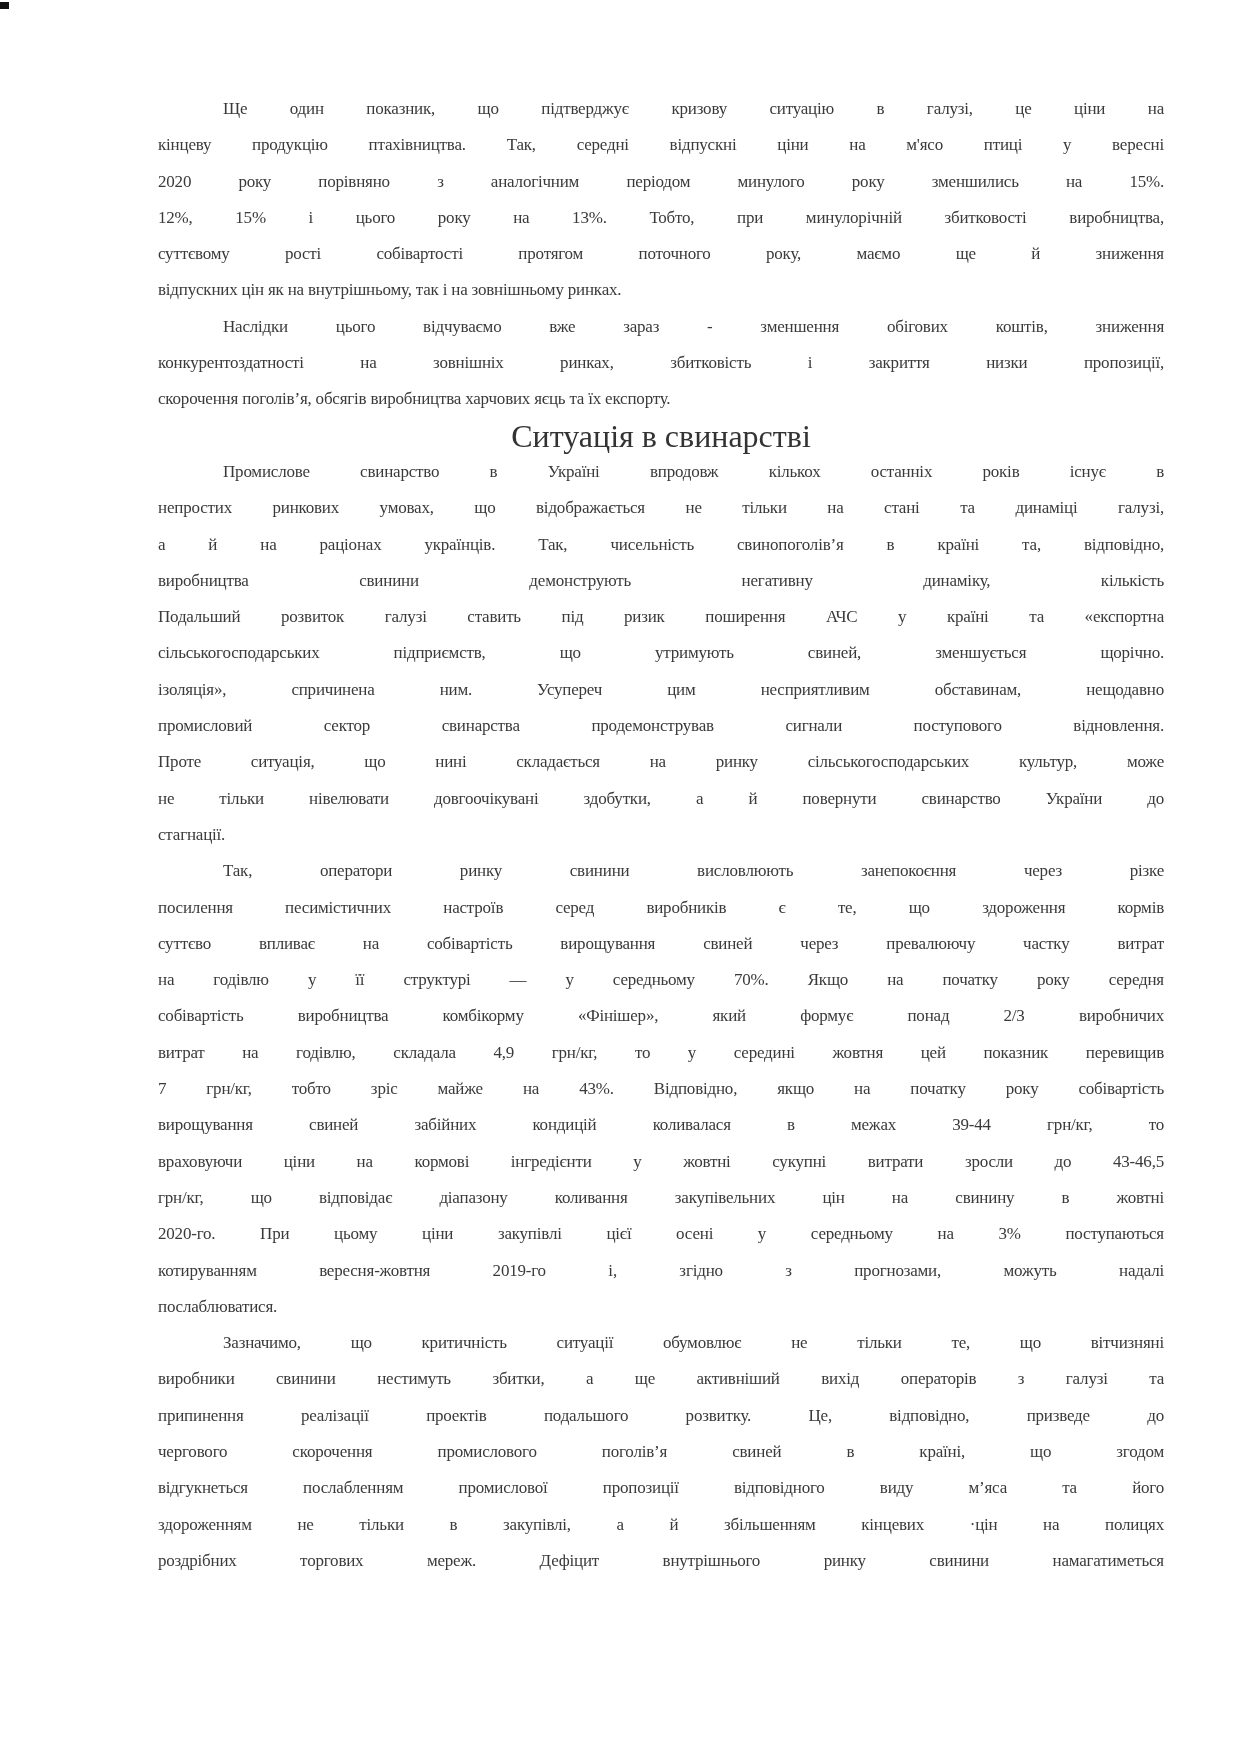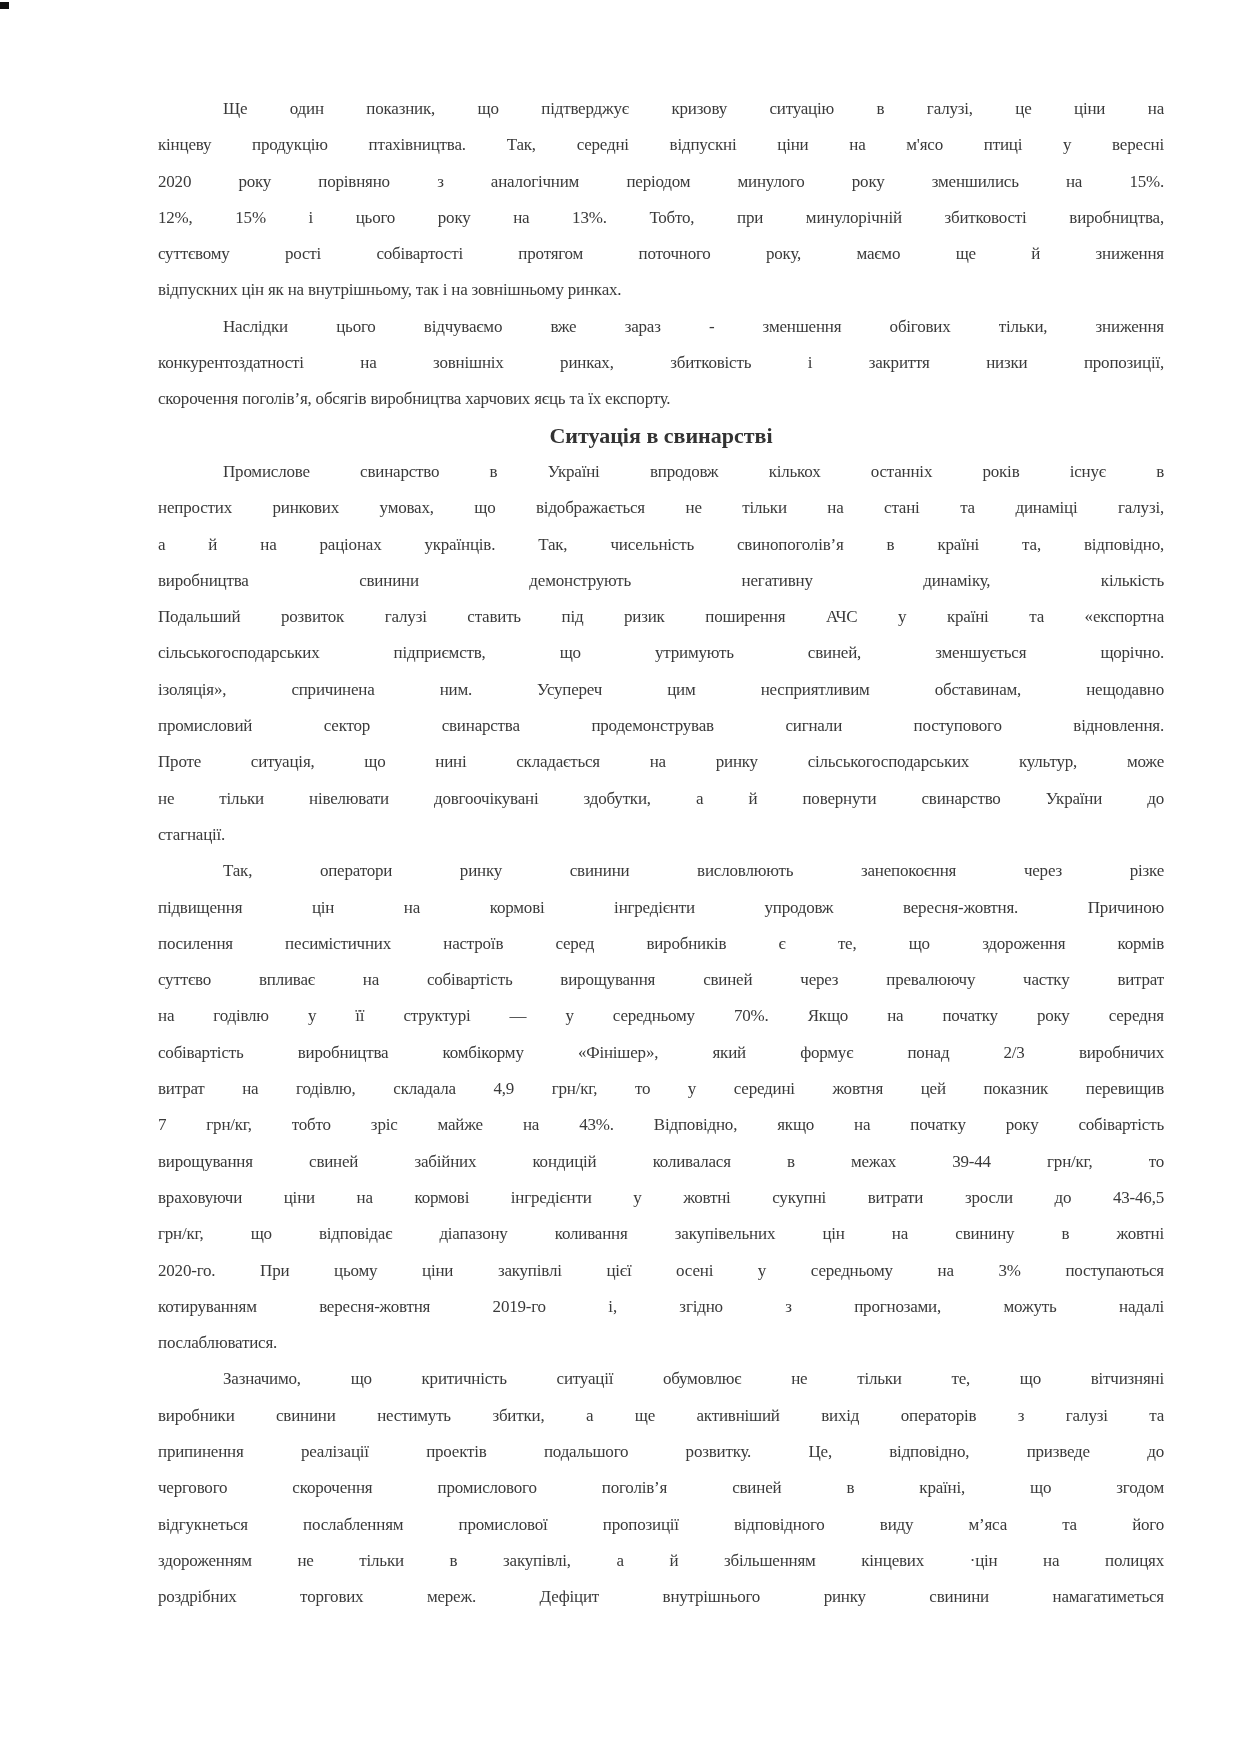--- a/index.html
+++ b/index.html
@@ -11,61 +11,60 @@
   .page { position: absolute; left: 158px; top: 91px; width: 1006px; }
   .line {
     display: block; height: 36.3px; line-height: 36px; font-size: 17px;
     white-space: nowrap; text-align: justify; text-align-last: justify;
     transform-origin: left center; letter-spacing: -0.2px; word-spacing: 0px;
   }
   .line.last { text-align-last: left; }
   .line.indent { padding-left: 65px; width: 941px; }
   .line.full { width: 1006px; }
   .heading {
-    display: block; height: 36.3px; line-height: 36px; font-size: 22px; font-weight: bold;
+    display: block; height: 36.3px; line-height: 36px; font-size: 32px; font-weight: normal;
     text-align: center; width: 1006px; color: #333;
   }
   .para { display: block; }
 </style>
 </head>
 <body>
 
 <div class="corner-mark"></div>
 
 <div class="page" id="page">
     <div class="para">
       <span class="line indent">Ще один показник, що підтверджує кризову ситуацію в галузі, це ціни на</span>
       <span class="line full">кінцеву продукцію птахівництва. Так, середні відпускні ціни на м'ясо птиці у вересні</span>
       <span class="line full">2020 року порівняно з аналогічним періодом минулого року зменшились на 15%.</span>
       <span class="line full">12%, 15% і цього року на 13%. Тобто, при минулорічній збитковості виробництва,</span>
       <span class="line full">суттєвому рості собівартості протягом поточного року, маємо ще й зниження</span>
       <span class="line full last">відпускних цін як на внутрішньому, так і на зовнішньому ринках.</span>
     </div>
     <div class="para">
-      <span class="line indent">Наслідки цього відчуваємо вже зараз - зменшення обігових тільки, зниження</span>
+      <span class="line indent">Наслідки цього відчуваємо вже зараз - зменшення обігових коштів, зниження</span>
       <span class="line full">конкурентоздатності на зовнішніх ринках, збитковість і закриття низки пропозиції,</span>
       <span class="line full last">скорочення поголів’я, обсягів виробництва харчових яєць та їх експорту.</span>
     </div>
     <div class="heading">Ситуація в свинарстві</div>
     <div class="para">
       <span class="line indent">Промислове свинарство в Україні впродовж кількох останніх років існує в</span>
       <span class="line full">непростих ринкових умовах, що відображається не тільки на стані та динаміці галузі,</span>
       <span class="line full">а й на раціонах українців. Так, чисельність свинопоголів’я в країні та, відповідно,</span>
       <span class="line full">виробництва свинини демонструють негативну динаміку, кількість</span>
       <span class="line full">Подальший розвиток галузі ставить під ризик поширення АЧС у країні та «експортна</span>
       <span class="line full">сільськогосподарських підприємств, що утримують свиней, зменшується щорічно.</span>
       <span class="line full">ізоляція», спричинена ним. Усупереч цим несприятливим обставинам, нещодавно</span>
       <span class="line full">промисловий сектор свинарства продемонстрував сигнали поступового відновлення.</span>
       <span class="line full">Проте ситуація, що нині складається на ринку сільськогосподарських культур, може</span>
       <span class="line full">не тільки нівелювати довгоочікувані здобутки, а й повернути свинарство України до</span>
       <span class="line full last">стагнації.</span>
     </div>
     <div class="para">
       <span class="line indent">Так, оператори ринку свинини висловлюють занепокоєння через різке</span>
-      <span class="line full">підвищення цін на кормові інгредієнти упродовж вересня-жовтня. Причиною</span>
       <span class="line full">посилення песимістичних настроїв серед виробників є те, що здороження кормів</span>
       <span class="line full">суттєво впливає на собівартість вирощування свиней через превалюючу частку витрат</span>
       <span class="line full">на годівлю у її структурі — у середньому 70%. Якщо на початку року середня</span>
       <span class="line full">собівартість виробництва комбікорму «Фінішер», який формує понад 2/3 виробничих</span>
       <span class="line full">витрат на годівлю, складала 4,9 грн/кг, то у середині жовтня цей показник перевищив</span>
       <span class="line full">7 грн/кг, тобто зріс майже на 43%. Відповідно, якщо на початку року собівартість</span>
       <span class="line full">вирощування свиней забійних кондицій коливалася в межах 39-44 грн/кг, то</span>
       <span class="line full">враховуючи ціни на кормові інгредієнти у жовтні сукупні витрати зросли до 43-46,5</span>
       <span class="line full"> грн/кг, що відповідає діапазону коливання закупівельних цін на свинину в жовтні</span>
       <span class="line full">2020-го. При цьому ціни закупівлі цієї осені у середньому на 3% поступаються</span>

